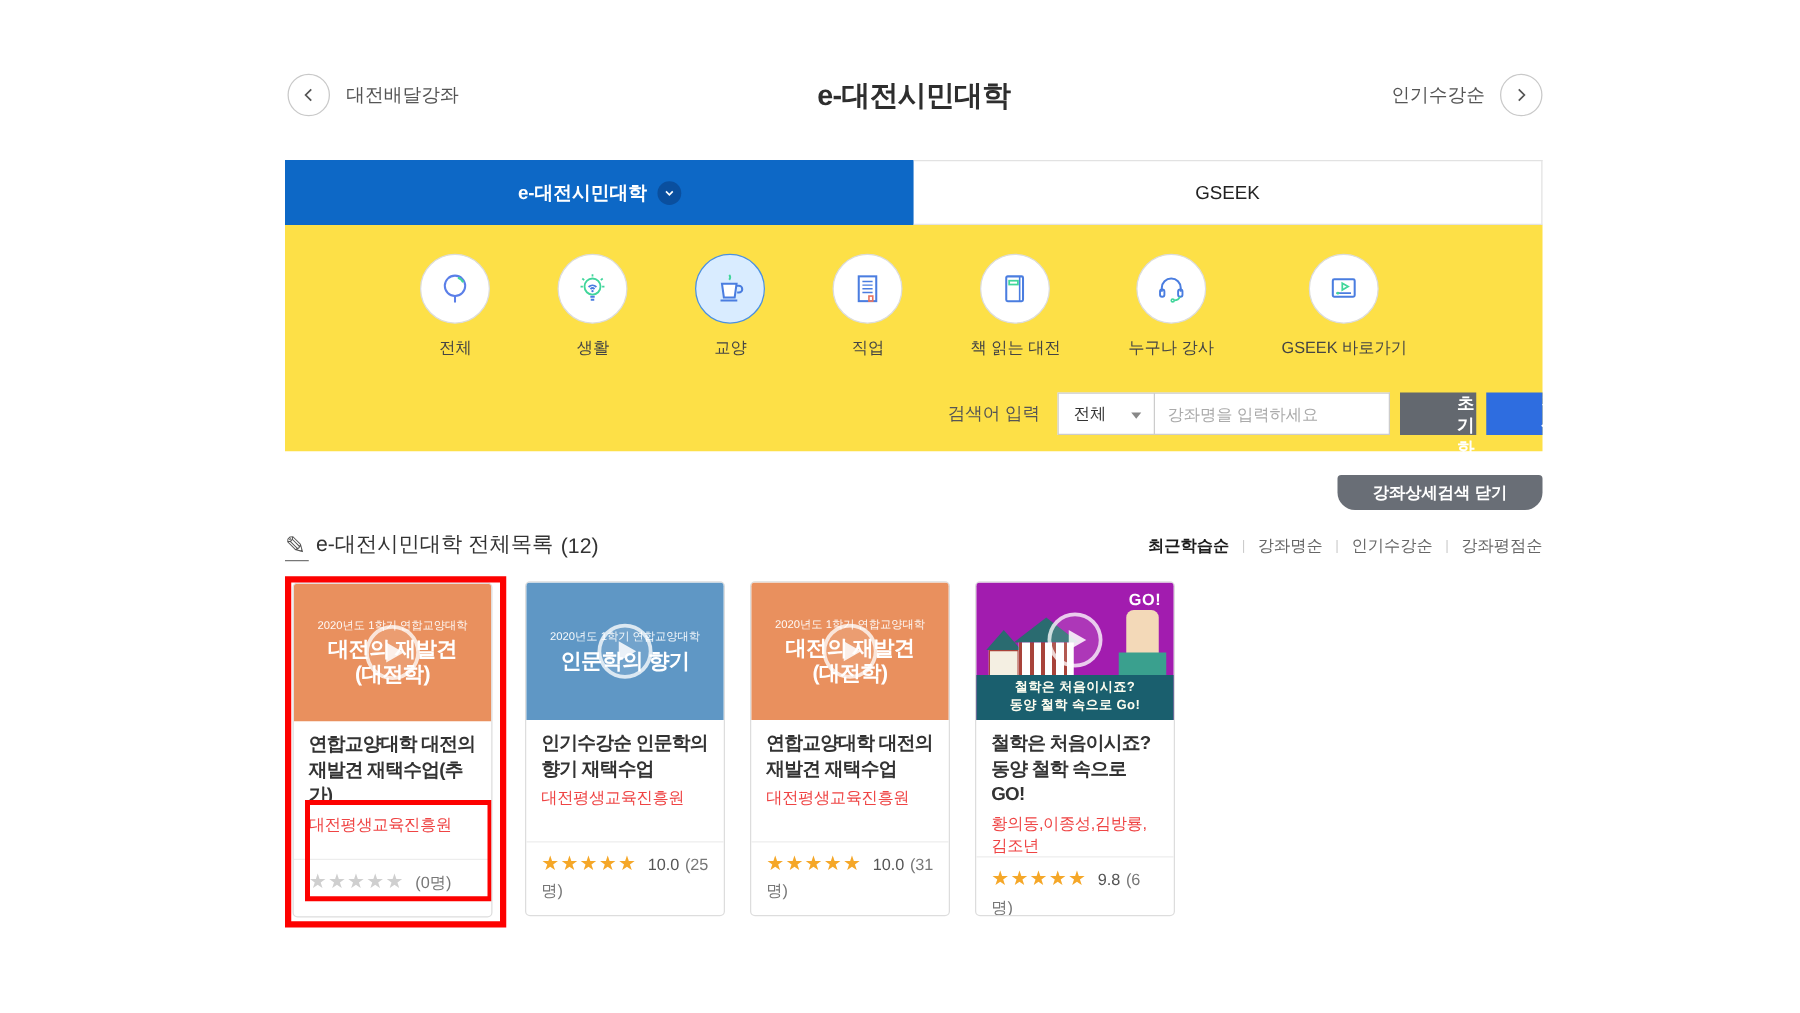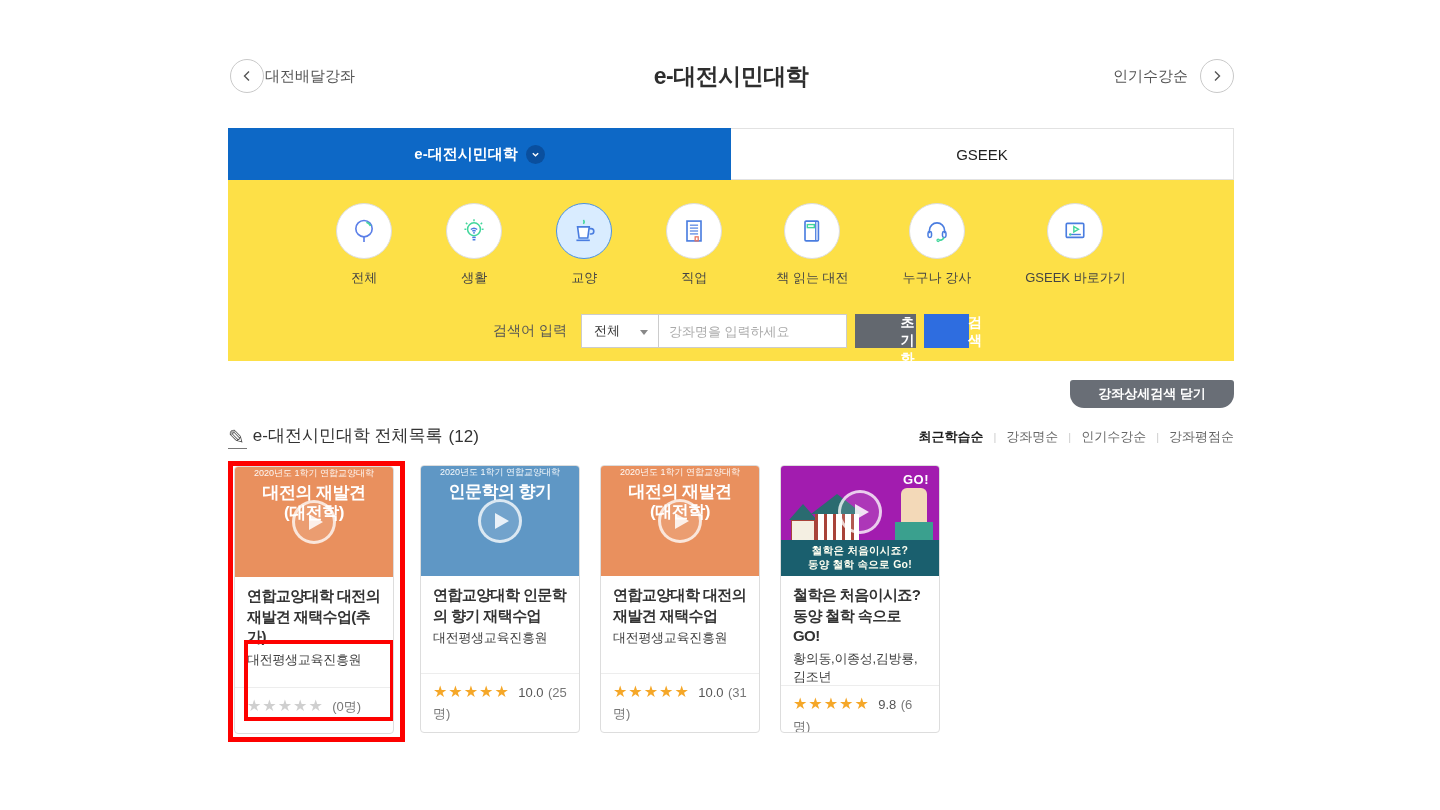--- a/index.html
+++ b/index.html
@@ -3,42 +3,42 @@
 <meta charset="utf-8">
 <style>
   * { margin:0; padding:0; box-sizing:border-box; }
   html,body { width:1440px; height:810px; background:#fff; font-family:"Liberation Sans","DejaVu Sans",sans-serif; }
   .stage { position:relative; width:1440px; height:810px; background:#fff; overflow:hidden; }
 
   
   .hdr { position:absolute; left:228px; top:55px; width:1006px; height:46px; }
   .nav-circle { width:34px; height:34px; border:1px solid #c9c9c9; border-radius:50%; background:#fff;
                 display:inline-flex; align-items:center; justify-content:center; cursor:pointer; }
-  .hdr-left { position:absolute; left:2px; top:4px; display:flex; align-items:center; gap:1px; }
+  .hdr-left { position:absolute; left:2px; top:4px; display:flex; align-items:center; gap:13px; }
   .hdr-right { position:absolute; right:0; top:4px; display:flex; align-items:center; gap:12px; }
   .hdr-side-label { font-size:15px; color:#555; }
   .hdr-title { position:absolute; left:0; right:0; top:6px; text-align:center; font-size:23px; font-weight:bold; color:#2e2e2e; letter-spacing:-0.5px; }
 
   
   .tabs { position:absolute; left:228px; top:128px; width:1006px; height:52px; display:flex; }
   .tab { width:503px; height:52px; display:flex; align-items:center; justify-content:center; gap:8px; font-size:15px; cursor:pointer; }
   .tab.active { background:#0d68c6; color:#fff; font-weight:bold; }
   .tab.inactive { background:#fff; color:#222; border:1px solid #e2e2e2; border-left:none; }
   .tab-dd { width:19px; height:19px; border-radius:50%; background:#0a4f9e; display:inline-flex; align-items:center; justify-content:center; }
 
   
   .panel { position:absolute; left:228px; top:180px; width:1006px; height:181px; background:#fde047; }
   .cats { position:absolute; left:0; top:23px; width:100%; display:flex; justify-content:center; gap:54px; }
   .cat { display:flex; flex-direction:column; align-items:center; gap:10px; cursor:pointer; }
   .cat-circle { width:56px; height:56px; border-radius:50%; background:#fff; border:1px solid #dcdcdc;
                 display:flex; align-items:center; justify-content:center; }
   .cat.selected .cat-circle { background:#d9ecff; border:1px solid #4a90e2; }
   .cat-label { font-size:13px; color:#444; white-space:nowrap; }
 
-  .search-row { position:absolute; left:0; top:134px; width:100%; height:34px; display:flex; justify-content:center; align-items:center; }
+  .search-row { position:absolute; left:0; top:134px; width:100%; height:34px; display:flex; justify-content:flex-end; align-items:center; }
   .search-label { font-size:14px; color:#555; margin-right:14px; }
   .search-select { position:relative; width:78px; height:34px; background:#fff; border:1px solid #ccc; display:flex; align-items:center; padding-left:12px; font-size:13px; color:#333; cursor:pointer; }
   .search-select .caret { position:absolute; right:10px; top:15px; width:0; height:0; border-left:4px solid transparent; border-right:4px solid transparent; border-top:5px solid #888; }
   .search-input { width:188px; height:34px; border:1px solid #ccc; border-left:none; padding:0 10px; font-size:13px; color:#333; outline:none; font-family:inherit; }
   .search-input::placeholder { color:#aaa; }
   .btn { height:34px; border:none; color:#fff; font-weight:bold; font-size:14px; cursor:pointer; font-family:inherit;padding-left:44px; }
   .btn-reset { width:61px; background:#63686f; margin-left:8px; }
   .btn-submit { width:45px; background:#2e6de0; margin-left:8px; }
 
   .close-detail { position:absolute; left:1070px; top:380px; width:164px; height:28px; background:#696e76; color:#fff;
@@ -49,41 +49,41 @@
   .list-title { position:absolute; left:0; top:0; display:flex; align-items:flex-end; gap:6px; font-size:17px; color:#333; }
   .pencil { font-size:20px; color:#555; border-bottom:1px solid #777; line-height:1; padding:0 2px 1px 0; transform:translateY(2px); }
   .sorts { position:absolute; right:0; top:4px; display:flex; align-items:center; gap:10px; font-size:13px; color:#666; }
   .sorts .sep { color:#ccc; font-size:11px; }
   .sorts .sort { cursor:pointer; }
   .sorts .sort.active { color:#1c1c1c; font-weight:bold; }
 
   
   .card { position:absolute; width:160px; height:268px; background:#fff; border:1px solid #ddd; border-radius:4px;
           display:flex; flex-direction:column; cursor:pointer; overflow:hidden; }
-  .thumb { position:relative; height:110px; flex:none; display:flex; flex-direction:column; align-items:center; color:#fff; text-align:center; }
+  .thumb { position:relative; height:110px; flex:none; display:flex; flex-direction:column; align-items:center; justify-content:center; color:#fff; text-align:center; }
   .thumb-badge { font-size:9px; opacity:.95; margin-bottom:3px; }
   .thumb-big { font-size:17px; font-weight:bold; line-height:1.15; letter-spacing:-0.5px; }
   .play { position:absolute; left:50%; top:50%; width:44px; height:44px; margin:-22px 0 0 -22px; border-radius:50%;
           border:3px solid rgba(255,255,255,.75); background:rgba(255,255,255,.12); display:flex; align-items:center; justify-content:center; }
   .play-tri { width:0; height:0; border-top:8px solid transparent; border-bottom:8px solid transparent; border-left:14px solid rgba(255,255,255,.85); margin-left:4px; }
   .thumb-orange { background:#e9905e; }
   .thumb-blue { background:#5f97c5; }
   .thumb-philo { background:#a21caf; justify-content:flex-end; }
   .philo-go { position:absolute; right:10px; top:6px; font-size:13px; font-weight:bold; color:#fff; letter-spacing:.5px; }
   .philo-hand { position:absolute; right:12px; top:22px; width:26px; height:40px; background:#f3d9b8; border-radius:6px 6px 0 0; }
   .philo-sleeve { position:absolute; right:6px; top:56px; width:38px; height:20px; background:#3aa08e; }
   .philo-roof { position:absolute; left:8px; top:38px; width:0; height:0; border-left:14px solid transparent; border-right:14px solid transparent; border-bottom:16px solid #2a6b70; }
   .philo-roof2 { position:absolute; left:30px; top:28px; width:0; height:0; border-left:26px solid transparent; border-right:26px solid transparent; border-bottom:20px solid #2a6b70; }
   .philo-wall { position:absolute; left:34px; top:48px; width:44px; height:27px; background:repeating-linear-gradient(90deg,#a8433a 0 3px,#fff 3px 9px); }
   .philo-wall2 { position:absolute; left:10px; top:54px; width:24px; height:21px; background:#f4efe2; border:1px solid #a8433a; }
   .philo-band { position:relative; width:100%; height:36px; background:#1a5f6e; display:flex; flex-direction:column; align-items:center; justify-content:center; }
   .philo-band div { font-size:10.5px; font-weight:bold; color:#fdfdf0; line-height:1.3; letter-spacing:.3px; }
   .card-body { flex:1; padding:9px 12px 0; }
   .card-title { font-size:15px; font-weight:bold; color:#333; line-height:1.38; letter-spacing:-0.6px; }
-  .card-org { font-size:13px; color:#404040; margin-top:3px; line-height:1.35; letter-spacing:-0.3px; }
+  .card-org { font-size:13px; color:#ef4444; margin-top:3px; line-height:1.35; letter-spacing:-0.3px; }
   .card-rating { flex:none; min-height:46px; border-top:1px solid #ededed; padding:7px 12px 8px; line-height:1.35; }
   .star { font-size:16px; color:#cfcfcf; letter-spacing:1px; }
   .star.filled { color:#f5a728; }
   .score { font-size:13px; color:#555; margin-left:4px; }
   .count { font-size:13px; color:#777; }
 
   
   .hl-outer { position:absolute; left:228px; top:461px; width:177px; height:281px; border:5px solid #fd0100; z-index:6; pointer-events:none; }
   .hl-inner { position:absolute; left:9px; top:173px; width:150px; height:81px; border:4px solid #fd0100; z-index:6; pointer-events:none; }
 
@@ -281,21 +281,21 @@
 
   <div class="card" style="left:420px; top:465px;">
     <div class="thumb thumb-blue">
       <div class="thumb-badge">2020년도 1학기 연합교양대학</div>
       <div class="thumb-big">인문학의 향기</div>
       <div class="play">
           <span class="play-tri"></span>
         </div>
     </div>
     <div class="card-body">
-      <div class="card-title">연합교양대학 인문학의 향기 재택수업</div>
+      <div class="card-title">인기수강순 인문학의 향기 재택수업</div>
       <div class="card-org">대전평생교육진흥원</div>
     </div>
     <div class="card-rating">
       <span><span class="star filled">★</span><span class="star filled">★</span><span class="star filled">★</span><span class="star filled">★</span><span class="star filled">★</span></span>
       <span class="score">10.0</span>
       <span class="count">(25명)</span>
     </div>
   </div>
 
   <div class="card" style="left:600px; top:465px;">

